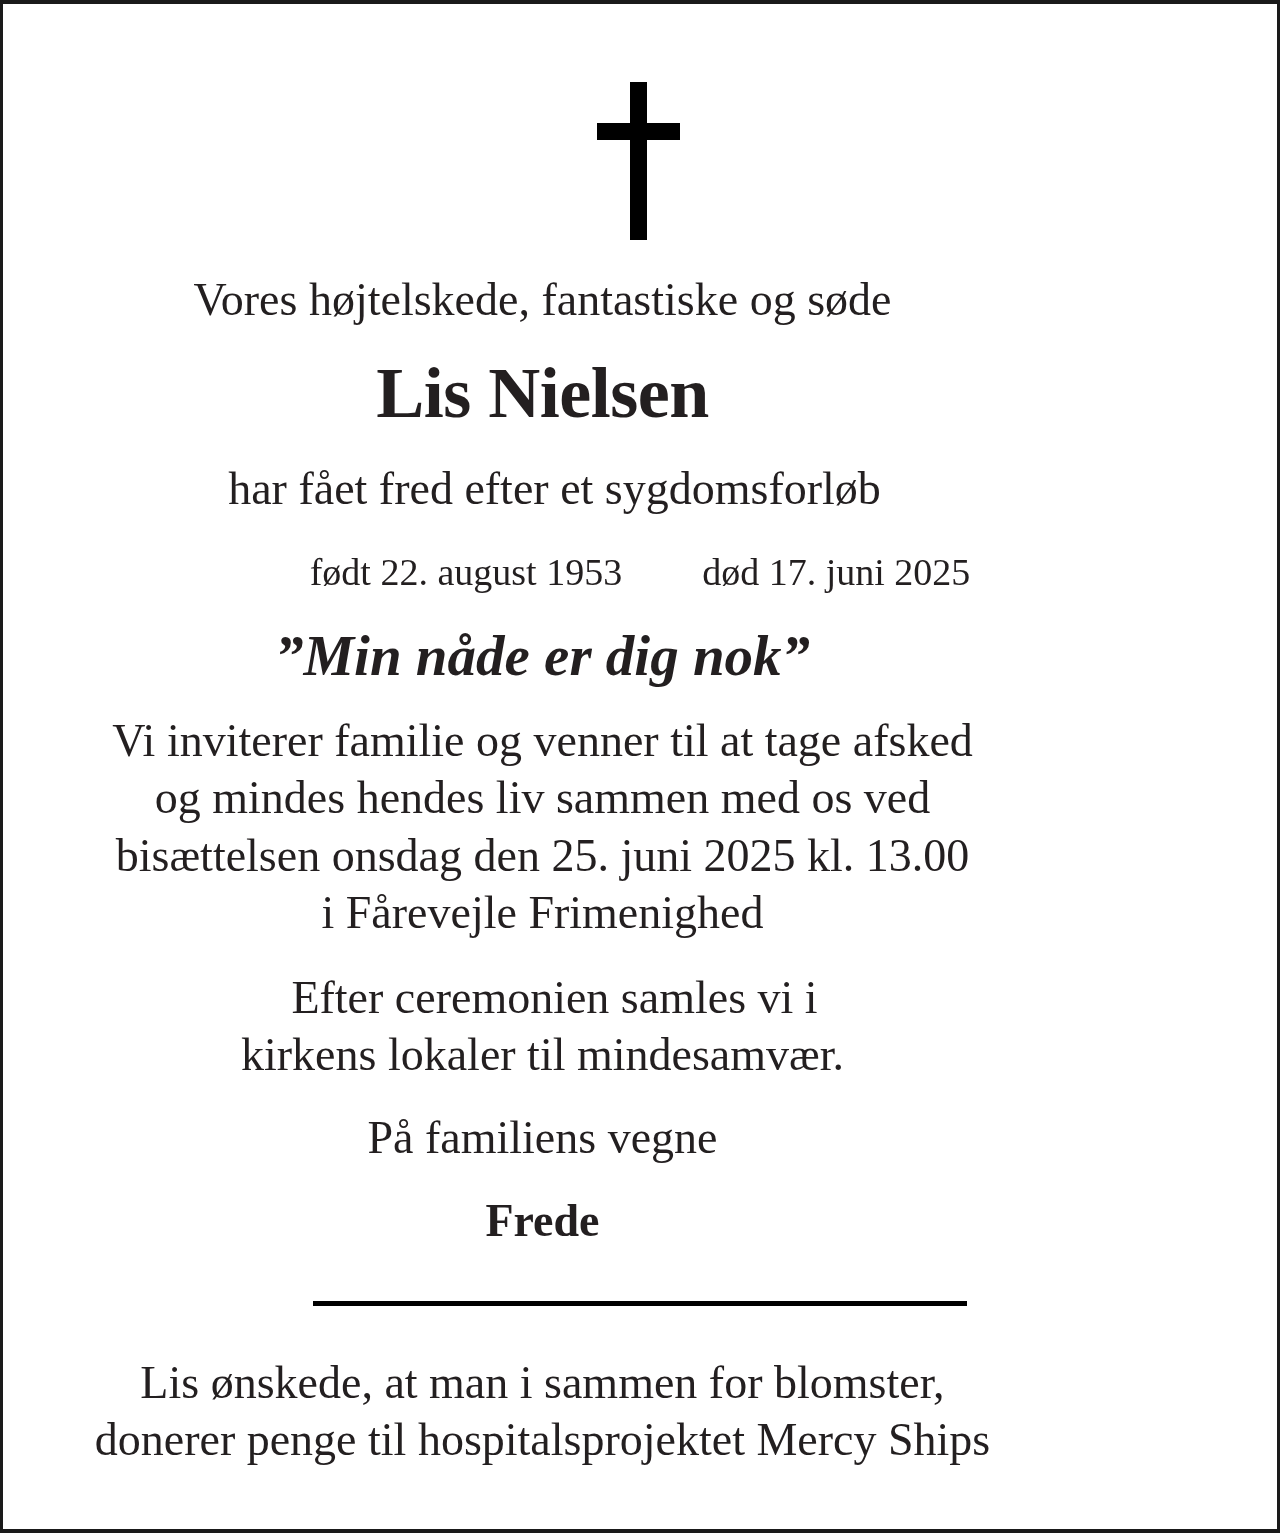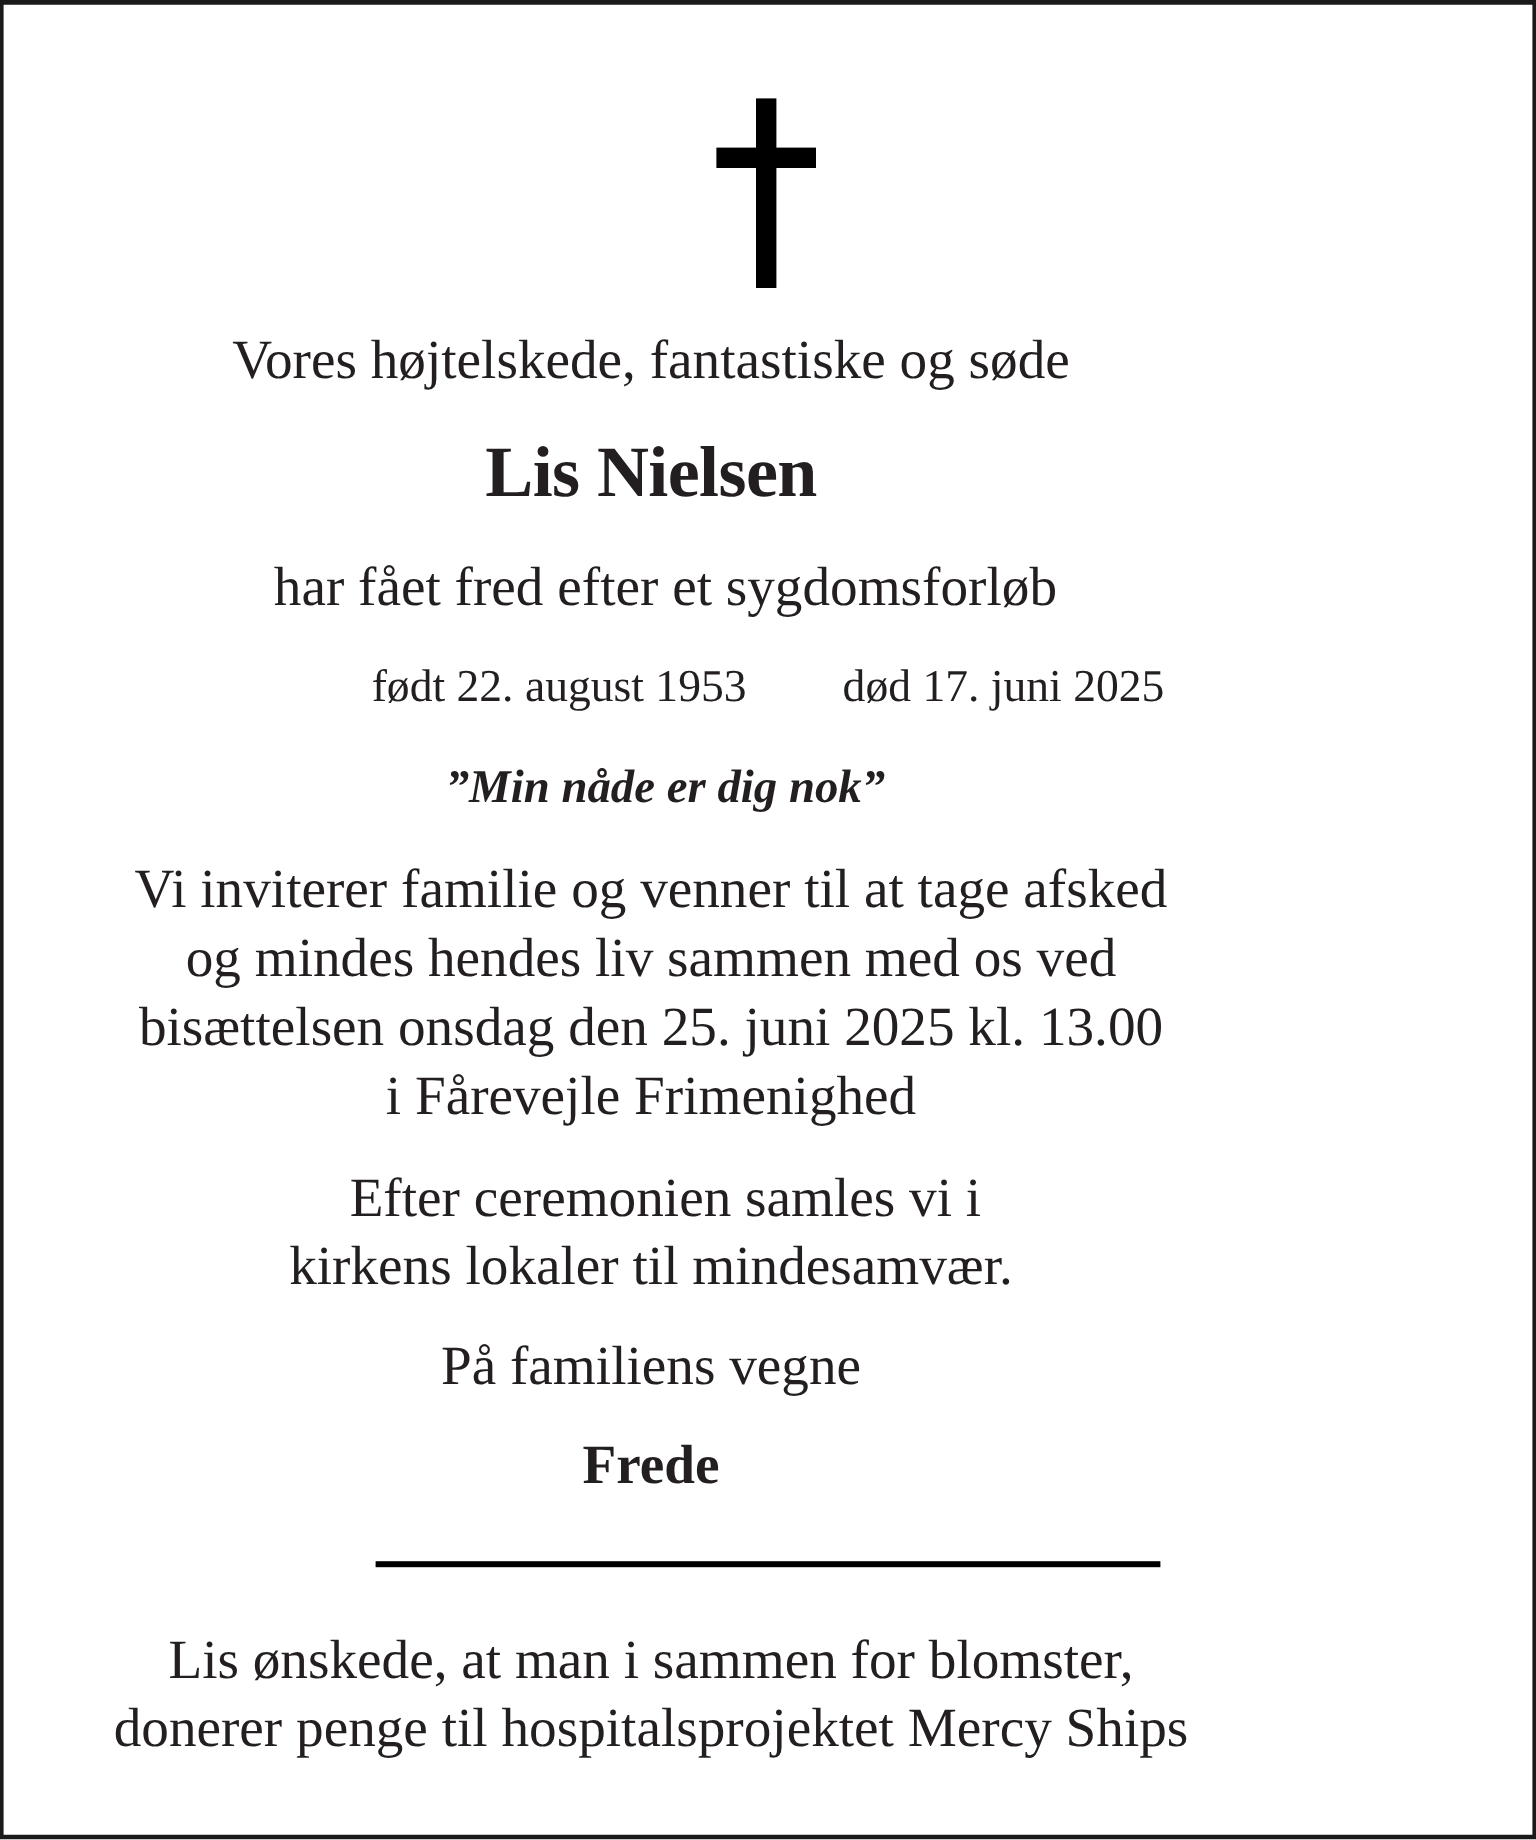--- a/index.html
+++ b/index.html
@@ -44,29 +44,28 @@
     .line {
       position: absolute;
       left: 0; width: 1085px;
       text-align: center;
       white-space: nowrap;
       font-size: 46px;
       line-height: 56px;
     }
     .name {
       font-weight: bold;
-      font-size: 60px;
+      font-size: 72px;
       line-height: 72px;
       letter-spacing: -0.5px;
     }
     .quote {
       font-style: italic;
       font-weight: bold;
-      font-size: 39px;
-      padding-left: 12px;
+      font-size: 57px;
     }
     .signer {
       font-weight: bold;
       font-size: 46px;
     }
     .dates-wrap {
       position: absolute;
       left: 0; width: 1280px;
       top: 544px;
       text-align: center;

